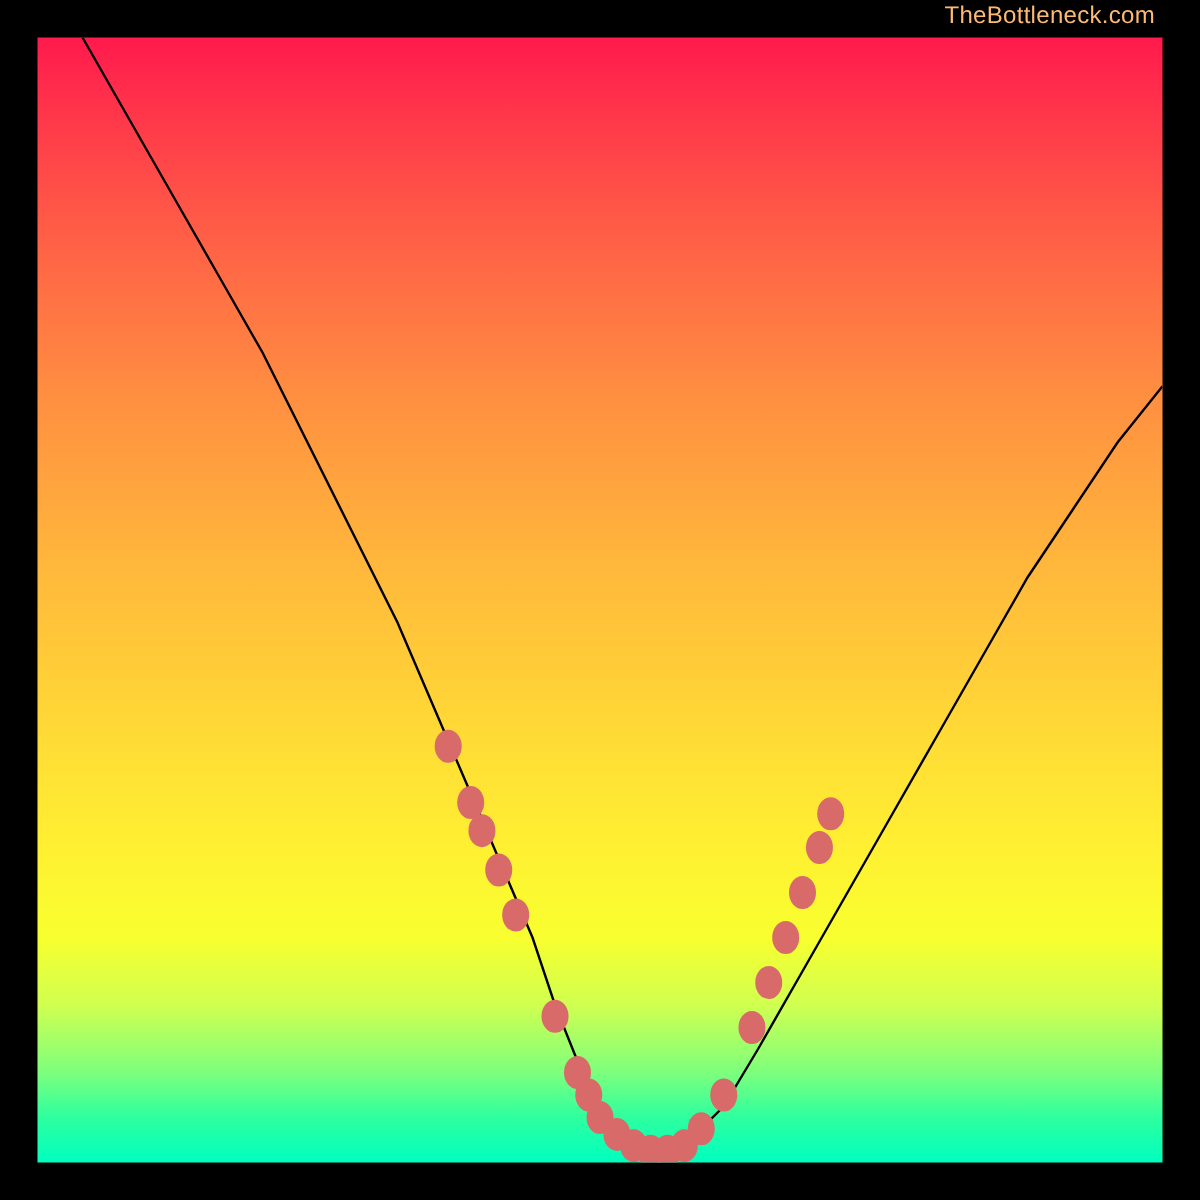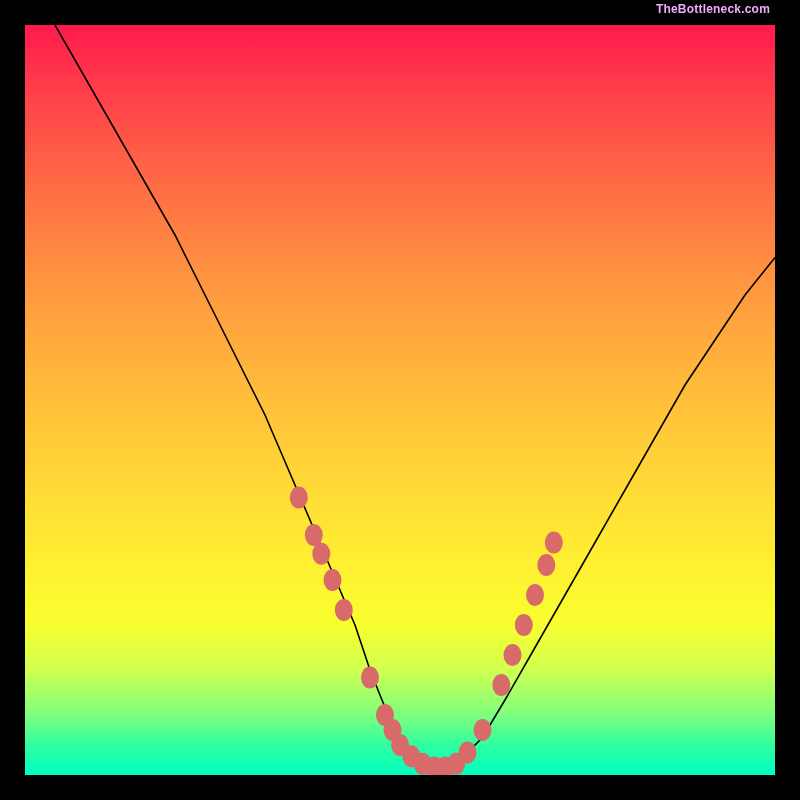--- a/index.html
+++ b/index.html
@@ -31,23 +31,23 @@
       #d0ff50 86%,
       #7dff7d 92%,
       #2effa0 96%,
       #00ffc0 100%);
   }
   .watermark {
     position: absolute;
     top: 2px;
     right: 30px;
     font-family: Arial, Helvetica, sans-serif;
-    font-size: 12px;
-    font-weight: 700;
-    color: #f0abfc;
+    font-size: 16px;
+    font-weight: 400;
+    color: #fdba74;
     letter-spacing: 0.2px;
   }
   svg.curve {
     position: absolute;
     left: 0; top: 0;
     width: 750px; height: 750px;
   }
   .curve-path {
     fill: none;
     stroke: #000;

